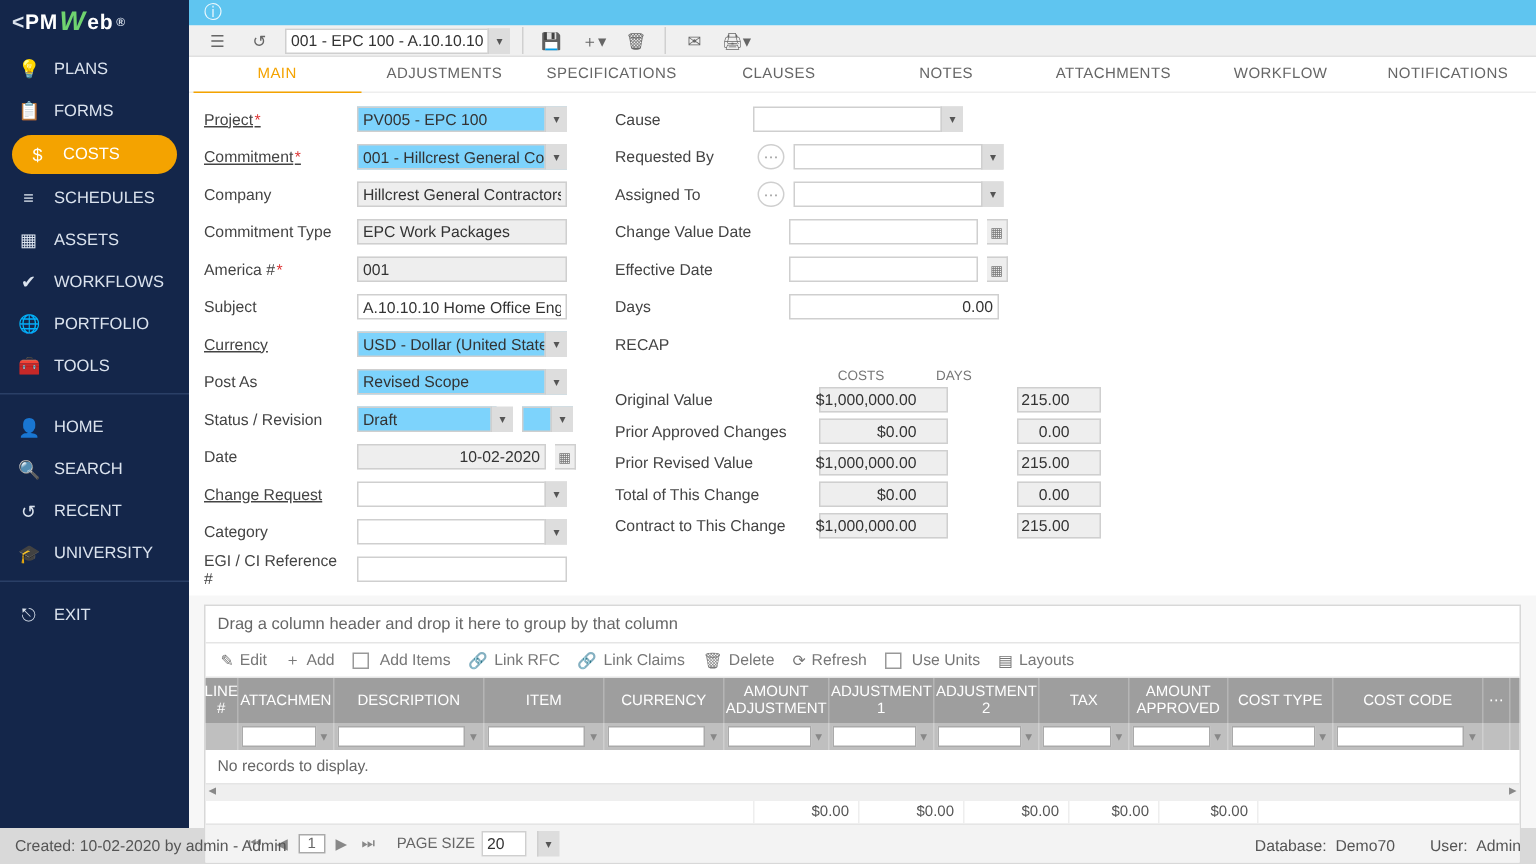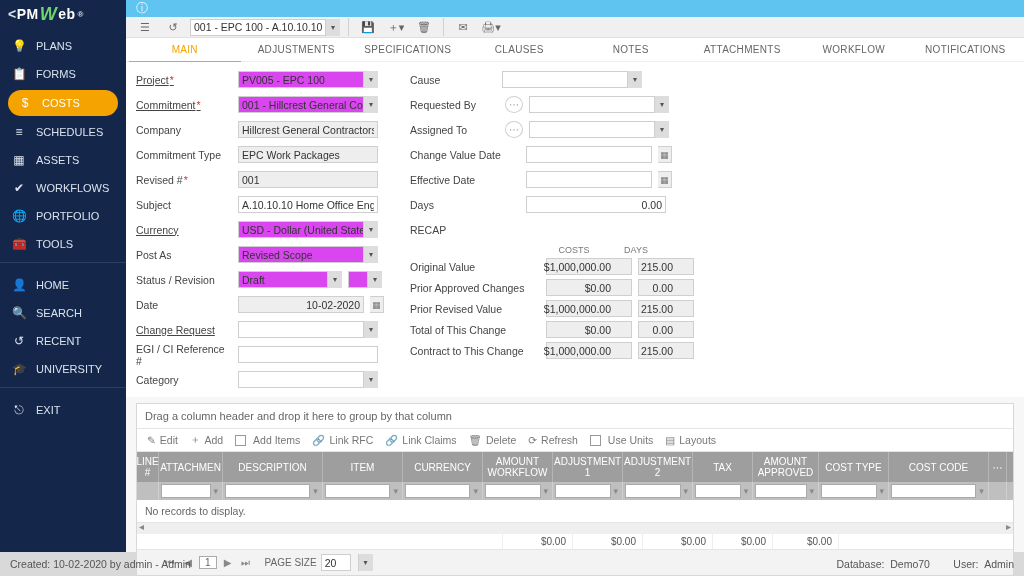--- a/index.html
+++ b/index.html
@@ -38,32 +38,32 @@
   .tab.active{color:var(--accent);border-bottom:2px solid var(--accent);margin-bottom:-1px;font-weight:500;}
   .form-area{padding:8px 10px;display:flex;gap:26px;background:#fff;}
   .col{display:flex;flex-direction:column;gap:6px;}
   .row{display:flex;align-items:center;height:19px;gap:6px;}
   .lbl{width:96px;font-size:10.5px;color:#444;}
   .lbl.req::after{content:"*";color:#d33;margin-left:1px;}
   .lbl.link{text-decoration:underline;color:#444;}
   .inp, .sel{height:17px;border:1px solid var(--border);background:#eee;font-size:10.5px;padding:0 3px;color:#333;}
   .inp{width:140px;}
   .inp.white{background:#fff;}
-  .sel{width:140px;background:#d946ef;appearance:none;position:relative;}
+  .sel{width:140px;background:#7dd3fc;appearance:none;position:relative;}
   .selwrap{position:relative;display:inline-flex;}
   .selwrap::after{content:"▾";position:absolute;right:0;top:0;width:14px;height:17px;border-left:1px solid var(--border);display:flex;align-items:center;justify-content:center;font-size:8px;color:#555;background:#ddd;pointer-events:none;}
   .small-sel{width:40px;}
   .date-ic{width:14px;height:17px;border:1px solid var(--border);border-left:none;background:#eee;display:flex;align-items:center;justify-content:center;font-size:9px;color:#777;}
   .dots{width:18px;height:17px;border:1px solid var(--border);border-radius:50%;display:flex;align-items:center;justify-content:center;background:#fff;color:#999;font-size:10px;margin-left:3px;}
   .recap{display:flex;flex-direction:column;gap:2px;}
   .recap .row .lbl{width:130px;}
   .recap .head{display:flex;gap:6px;margin-left:136px;}
   .recap .head div{width:56px;text-align:center;font-size:9px;color:#777;}
   .num{width:86px;height:17px;border:1px solid var(--border);background:#eee;text-align:left;padding:0 20px;font-size:10.5px;display:flex;align-items:center;justify-content:flex-end;color:#333;}
-  .numw{width:56px;}
+  .numw{width:56px;margin-left:40px;}
   .grid-wrap{margin:6px 10px;border:1px solid #d8d8d8;background:#fff;}
   .grouper{padding:6px 8px;font-size:11px;color:#666;border-bottom:1px solid #e5e5e5;}
   .grid-tb{display:flex;align-items:center;gap:12px;padding:4px 10px;border-bottom:1px solid #e5e5e5;color:#777;font-size:10.5px;}
   .grid-tb .gbtn{display:flex;align-items:center;gap:4px;cursor:pointer;}
   .grid-head{display:flex;background:var(--grid-head);color:#fff;font-size:10px;}
   .gh{padding:4px 4px;text-align:center;border-right:1px solid #b5b5b5;display:flex;align-items:center;justify-content:center;flex-direction:column;gap:1px;}
   .grid-filter{display:flex;background:#bfbfbf;}
   .gf{padding:2px;border-right:1px solid #cfcfcf;display:flex;align-items:center;gap:1px;}
   .gf input{width:100%;height:14px;border:1px solid #aaa;font-size:9px;background:#fff;}
   .gf .fic{width:10px;height:14px;color:#888;font-size:9px;display:flex;align-items:center;justify-content:center;}
@@ -201,21 +201,21 @@
           </div>
         <div class="row">
             <span class="lbl">Company</span>
             <input class="inp" value="Hillcrest General Contractors" style="">
           </div>
         <div class="row">
             <span class="lbl">Commitment Type</span>
             <input class="inp" value="EPC Work Packages" style="">
           </div>
         <div class="row">
-            <span class="lbl req">Revised #</span>
+            <span class="lbl req">America #</span>
             <input class="inp" value="001" style="">
           </div>
         <div class="row">
             <span class="lbl">Subject</span>
             <input class="inp white" value="A.10.10.10 Home Office Engineering - Civil" style="">
           </div>
         <div class="row">
             <span class="lbl link">Currency</span>
             <div class="selwrap">
               <input class="sel" value="USD - Dollar (United States of America)" style="">
@@ -241,28 +241,28 @@
             <input class="inp" style="width: 126px; text-align: right;" value="10-02-2020">
             <span class="date-ic">▦</span>
           </div>
         <div class="row">
             <span class="lbl link">Change Request</span>
             <div class="selwrap">
               <input class="sel white" style="background: rgb(255, 255, 255);" value="">
             </div>
           </div>
         <div class="row">
+            <span class="lbl">Category</span>
+            <div class="selwrap">
+              <input class="sel white" style="background: rgb(255, 255, 255);" value="">
+            </div>
+          </div>
+        <div class="row">
             <span class="lbl">EGI / CI Reference #</span>
             <input class="inp white" value="" style="">
-          </div>
-        <div class="row">
-            <span class="lbl">Category</span>
-            <div class="selwrap">
-              <input class="sel white" style="background: rgb(255, 255, 255);" value="">
-            </div>
           </div>
       </div>
 
       <div class="col">
         <div class="row">
             <span class="lbl" style="width:86px">Cause</span>
             <div class="selwrap">
               <input class="sel white" style="background: rgb(255, 255, 255);">
             </div>
           </div>
@@ -370,21 +370,21 @@
             <span>▤</span>
             <span>Layouts</span>
           </span>
       </div>
       <div class="grid-head">
         <div class="gh widths-1">LINE #</div>
         <div class="gh widths-2">ATTACHMEN</div>
         <div class="gh widths-3">DESCRIPTION</div>
         <div class="gh widths-4">ITEM</div>
         <div class="gh widths-5">CURRENCY</div>
-        <div class="gh widths-6">AMOUNT WORKFLOW</div>
+        <div class="gh widths-6">AMOUNT ADJUSTMENT</div>
         <div class="gh widths-7">ADJUSTMENT 1</div>
         <div class="gh widths-8">ADJUSTMENT 2</div>
         <div class="gh widths-9">TAX</div>
         <div class="gh widths-10">AMOUNT APPROVED</div>
         <div class="gh widths-11">COST TYPE</div>
         <div class="gh widths-12">COST CODE</div>
         <div class="gh widths-13">⋯</div>
       </div>
       <div class="grid-filter">
         <div class="gf widths-1"></div>

